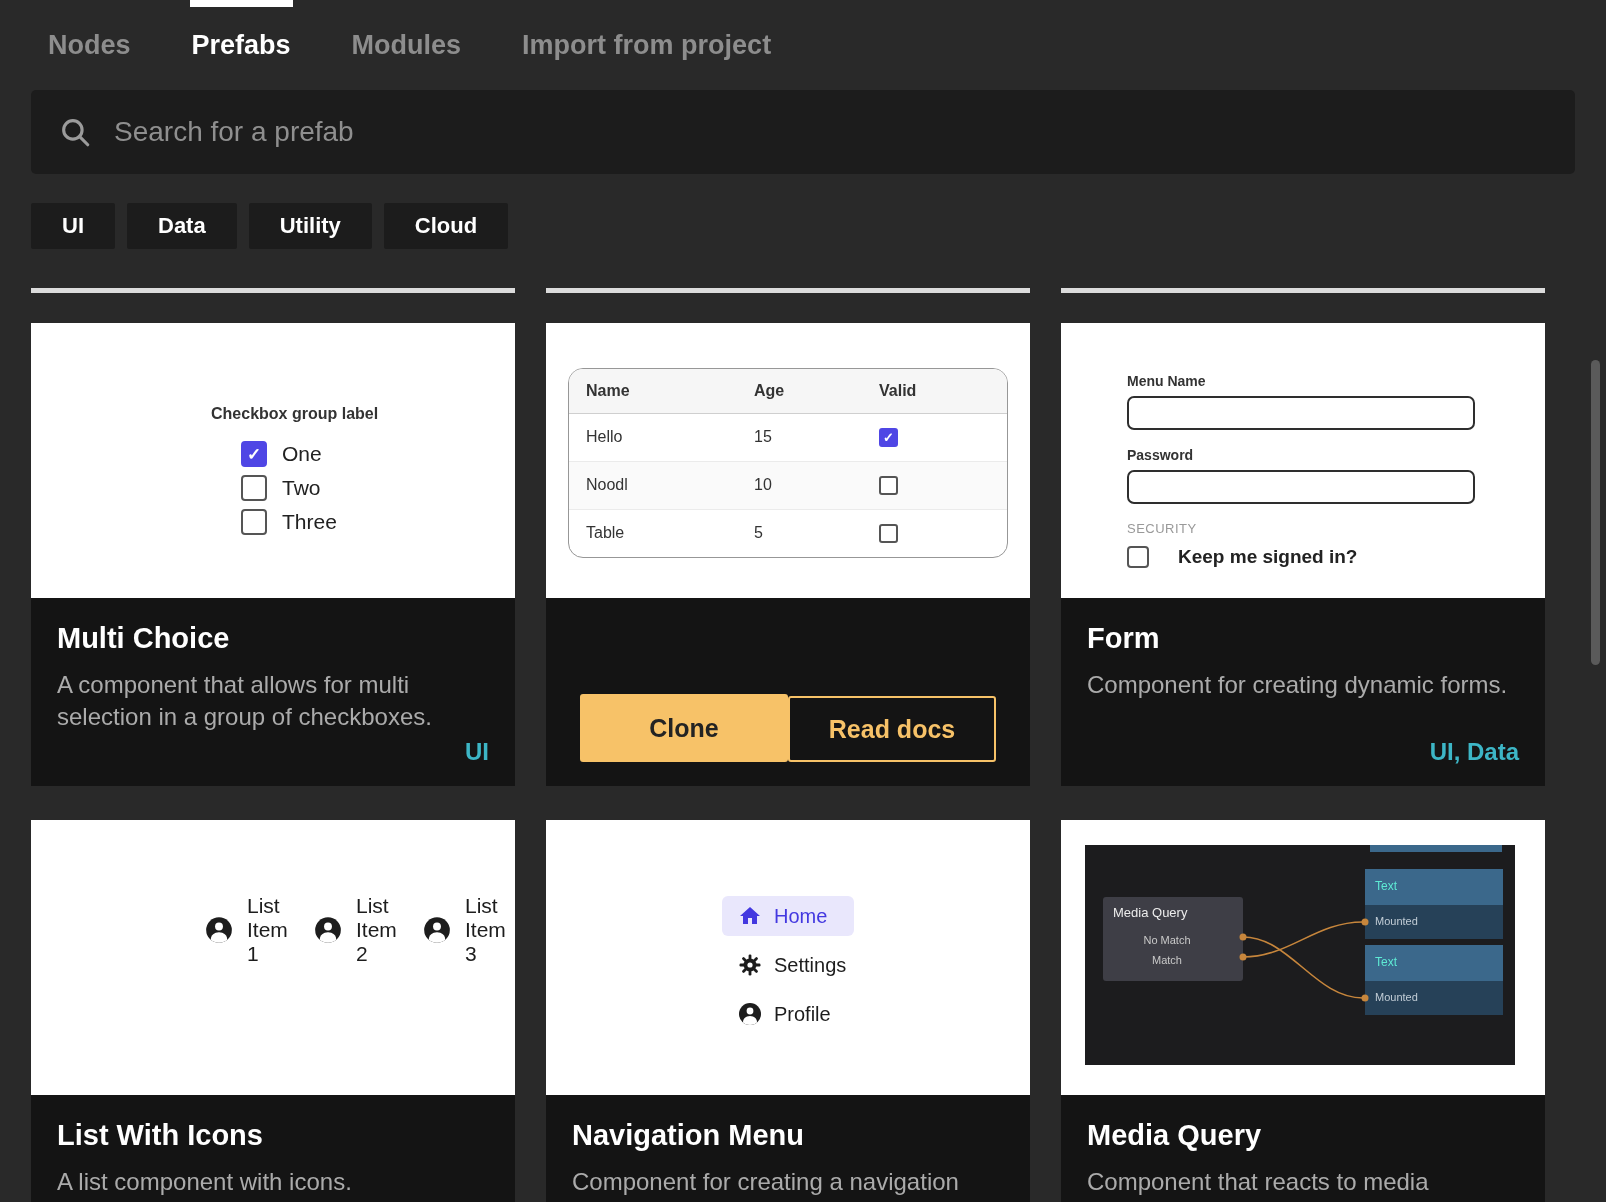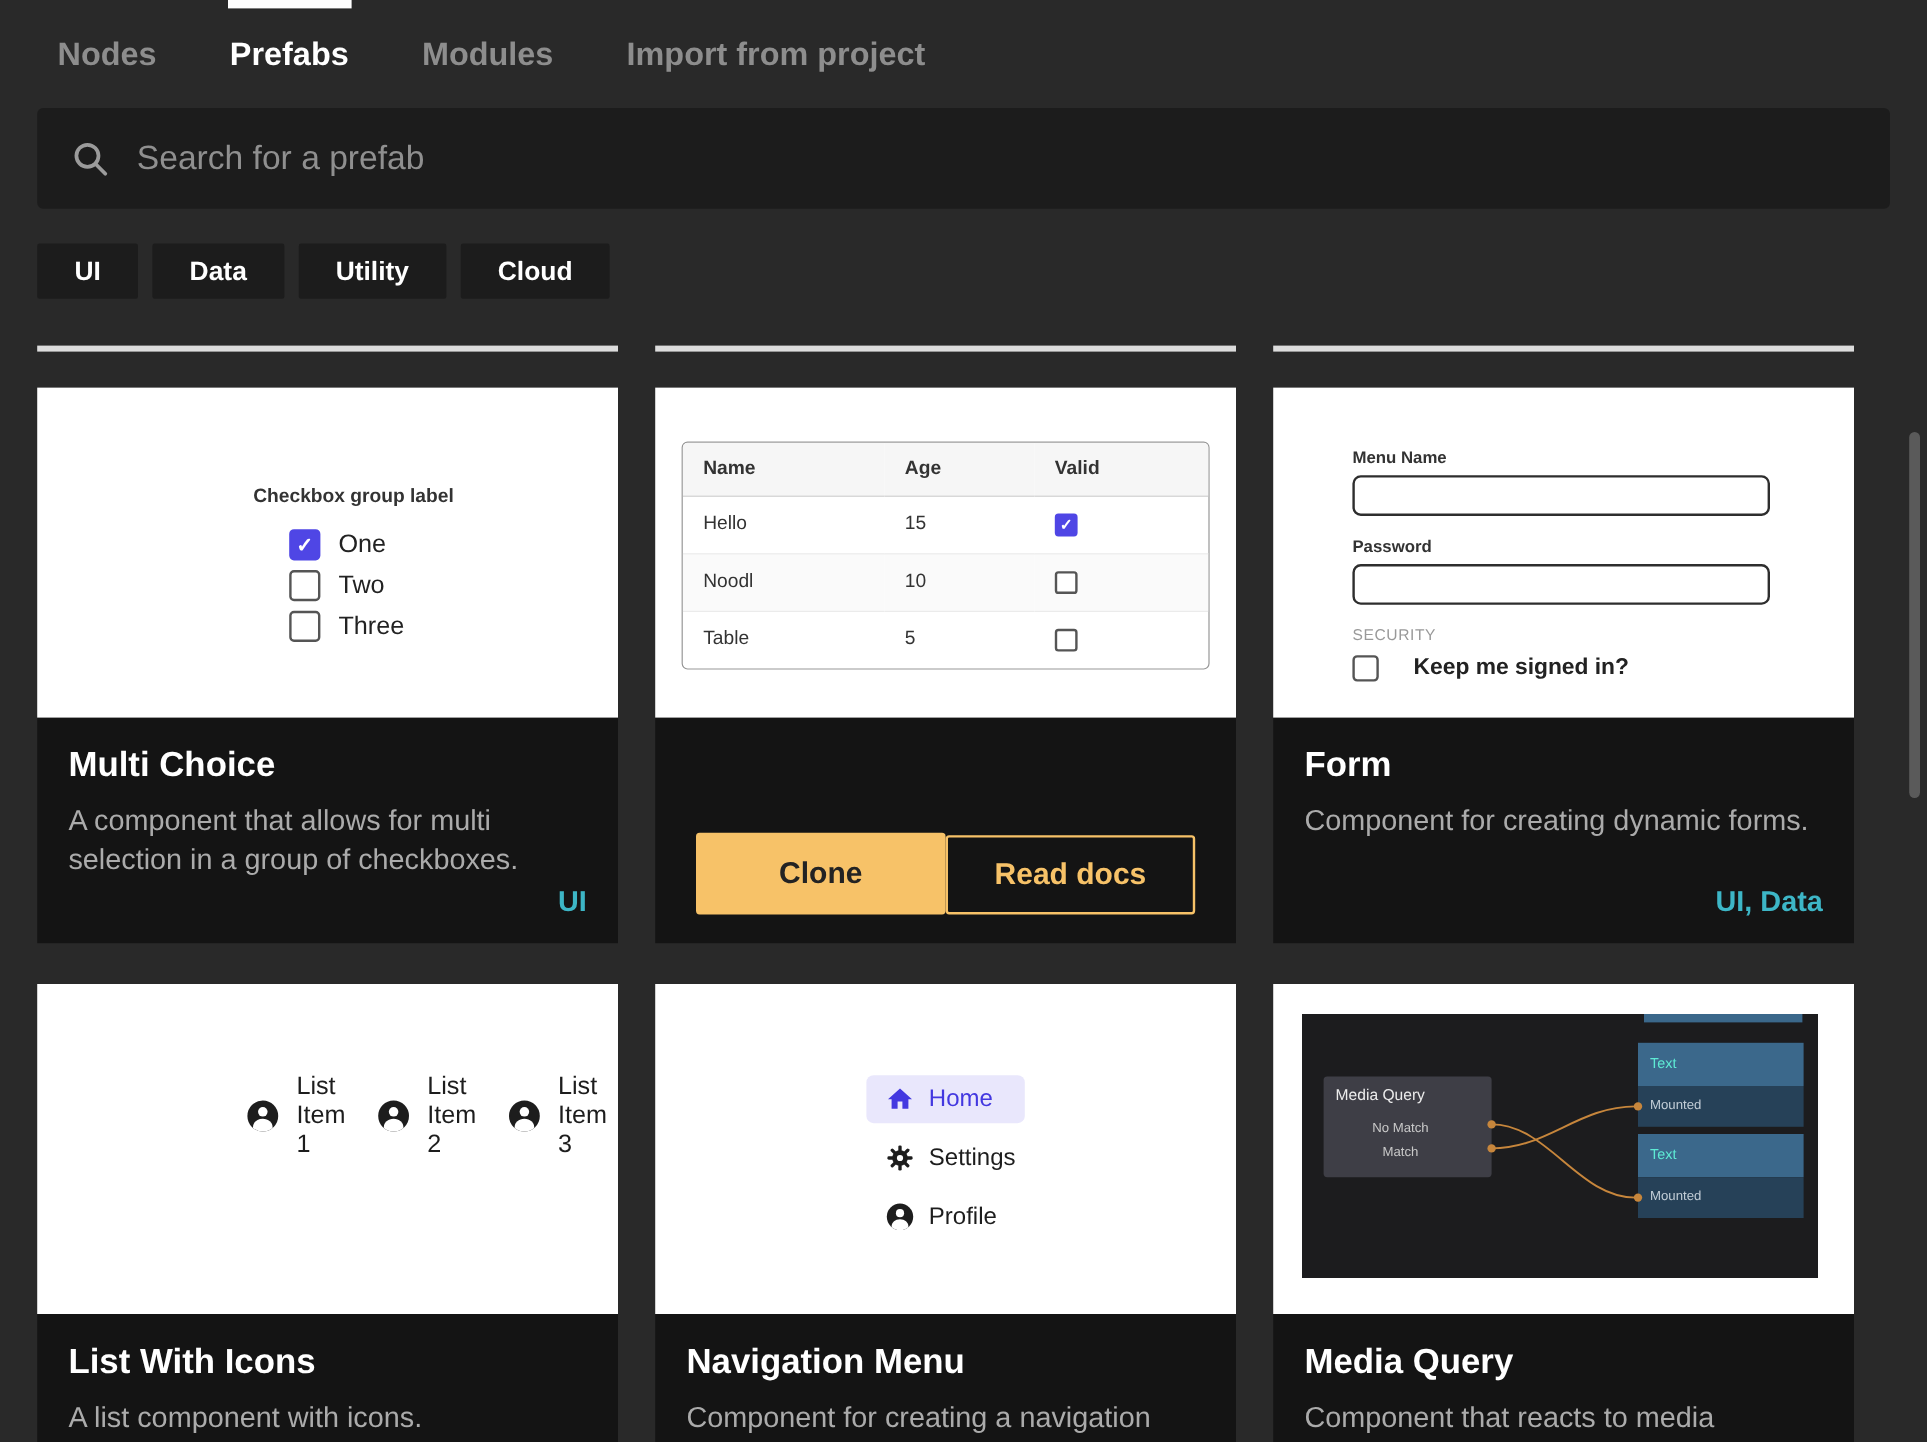--- a/index.html
+++ b/index.html
@@ -48,21 +48,21 @@
        display:flex; align-items:center; justify-content:center; color:#fff; font-size:17px; flex:none; }
   .cb.checked{ background:#4f46e5; border-color:#4f46e5; }
   .cb.checked::after{ content:"✓"; font-weight:700; }
   .cb.small{ width:19px; height:19px; border-radius:3px; font-size:13px; }
   
   .mc-wrap{ padding:82px 0 0 180px; }
   .mc-label{ font-size:16px; font-weight:700; color:#333; margin-bottom:14px; }
   .mc-opt{ display:flex; align-items:center; gap:15px; height:34px;margin-left:30px; }
   .mc-opt-label{ font-size:21px; color:#222; }
   
-  .tbl{ width:440px; margin:45px auto 15px; border:1px solid #979797; border-radius:5px;
+  .tbl{ width:440px; margin:45px auto 15px; border:1px solid #979797; border-radius:15px;
         overflow:hidden; background:#fff; }
   .tbl table{ width:100%; border-collapse:collapse; }
   .tbl th{ background:#f6f6f6; text-align:left; font-size:16px; font-weight:700; color:#333;
            height:44px; padding-left:17px; border-bottom:1px solid #cfcfcf; }
   .tbl td{ font-size:16px; color:#333; height:48px; padding-left:17px; border-bottom:1px solid #ebebeb; }
   .tbl tr:nth-child(even) td{ background:#fafafa; }
   .tbl tr:last-child td{ border-bottom:none; }
   
   .form-wrap{ padding:50px 0 0 66px; }
   .f-label{ display:block; font-size:14px; font-weight:700; color:#333; margin-bottom:7px; }

